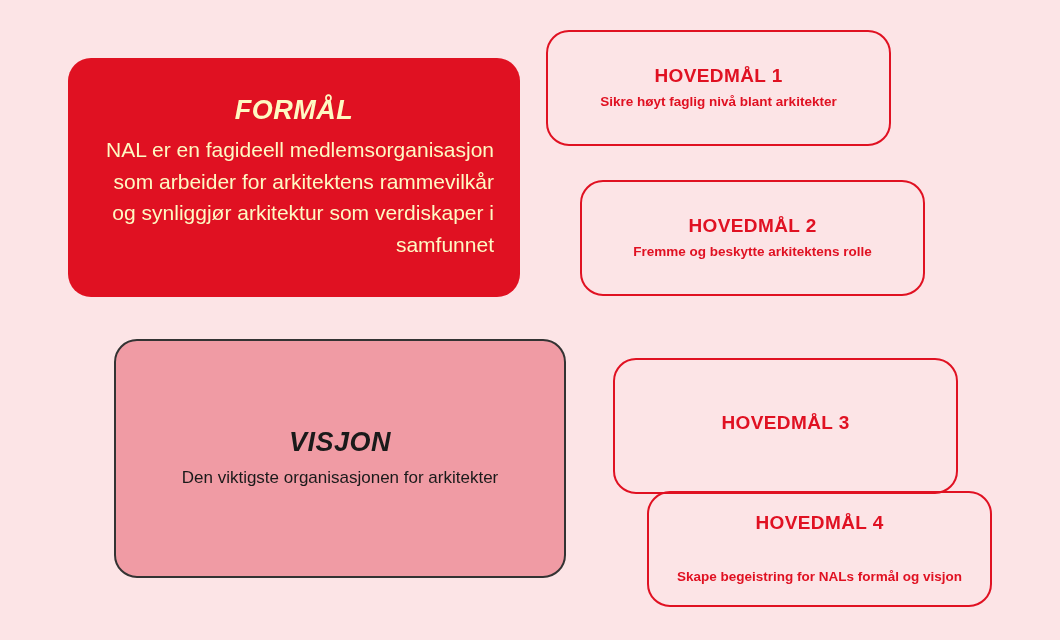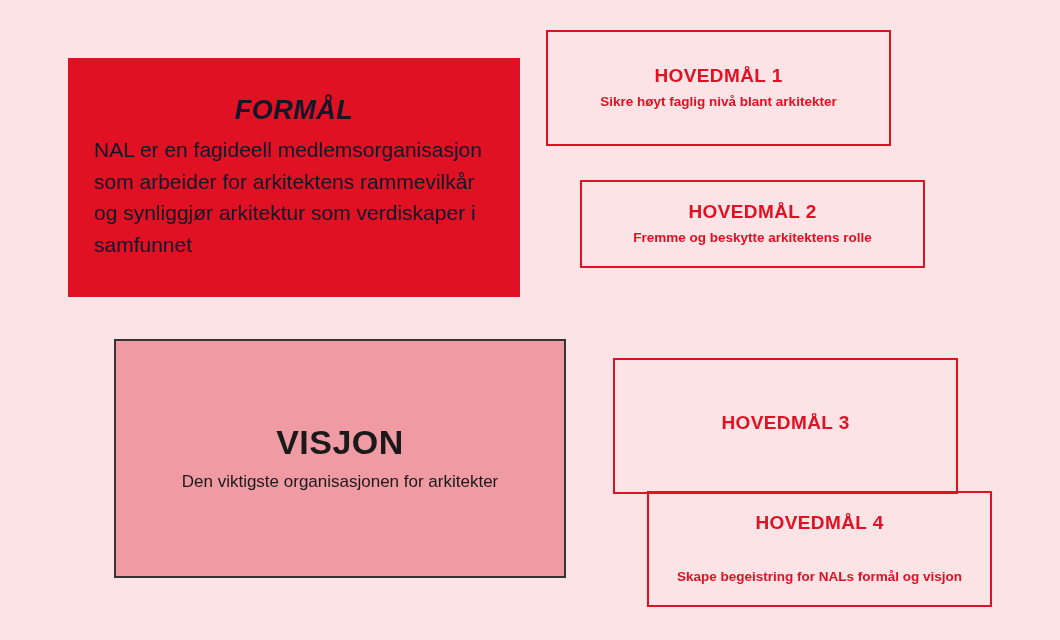--- a/index.html
+++ b/index.html
@@ -19,31 +19,32 @@
     width: 1060px;
     height: 640px;
   }
   .box {
     position: absolute;
     box-sizing: border-box;
     display: flex;
     flex-direction: column;
     align-items: center;
     justify-content: center;
-    text-align: left;
+    text-align: right;
+    border-radius: 23px;
   }
 
   
   .formal {
     left: 68px;
     top: 58px;
     width: 452px;
     height: 239px;
     background: #e01122;
-    color: #0f172a;
+    color: #fef9c3;
     padding: 0 24px;
   }
   .formal .title {
     font-size: 27px;
     font-weight: bold;
     font-style: italic;
     letter-spacing: 0.5px;
     margin-bottom: 8px;
   }
   .formal .desc {
@@ -58,22 +59,23 @@
     left: 114px;
     top: 339px;
     width: 452px;
     height: 239px;
     background: #f09ba4;
     border: 2px solid #333333;
     color: #1a1a1a;
     padding: 0 24px;
   }
   .visjon .title {
-    font-size: 34px;
+    font-size: 27px;
     font-weight: bold;
+    font-style: italic;
     letter-spacing: 0.5px;
     margin-bottom: 8px;
   }
   .visjon .desc {
     font-size: 17px;
     line-height: 1.4;
     font-weight: 400;
   }
 
   
@@ -89,21 +91,21 @@
     letter-spacing: 0.4px;
     margin-bottom: 6px;
   }
   .goal .desc {
     font-size: 13.5px;
     font-weight: bold;
     line-height: 1.4;
   }
 
   .goal-1 { left: 546px; top: 30px;  width: 345px; height: 116px; }
-  .goal-2 { left: 580px; top: 180px; width: 345px; height: 88px; }
+  .goal-2 { left: 580px; top: 180px; width: 345px; height: 116px; }
   .goal-3 { left: 613px; top: 358px; width: 345px; height: 136px; }
   .goal-4 { left: 647px; top: 491px; width: 345px; height: 116px; gap: 28px; }
 </style>
 </head>
 <body>
 
 <div class="stage">
 
   <div class="box formal">
     <div class="title">FORMÅL</div>

